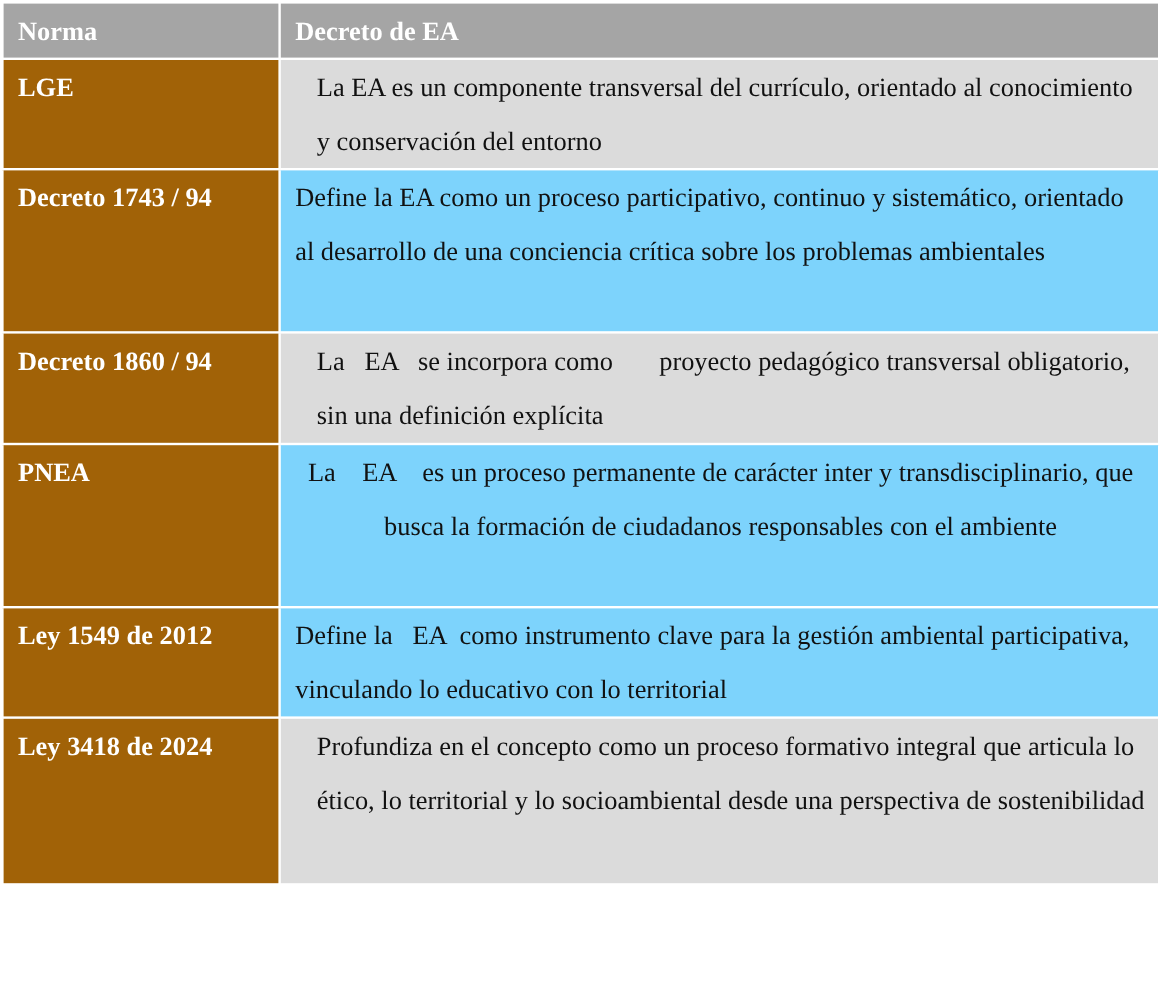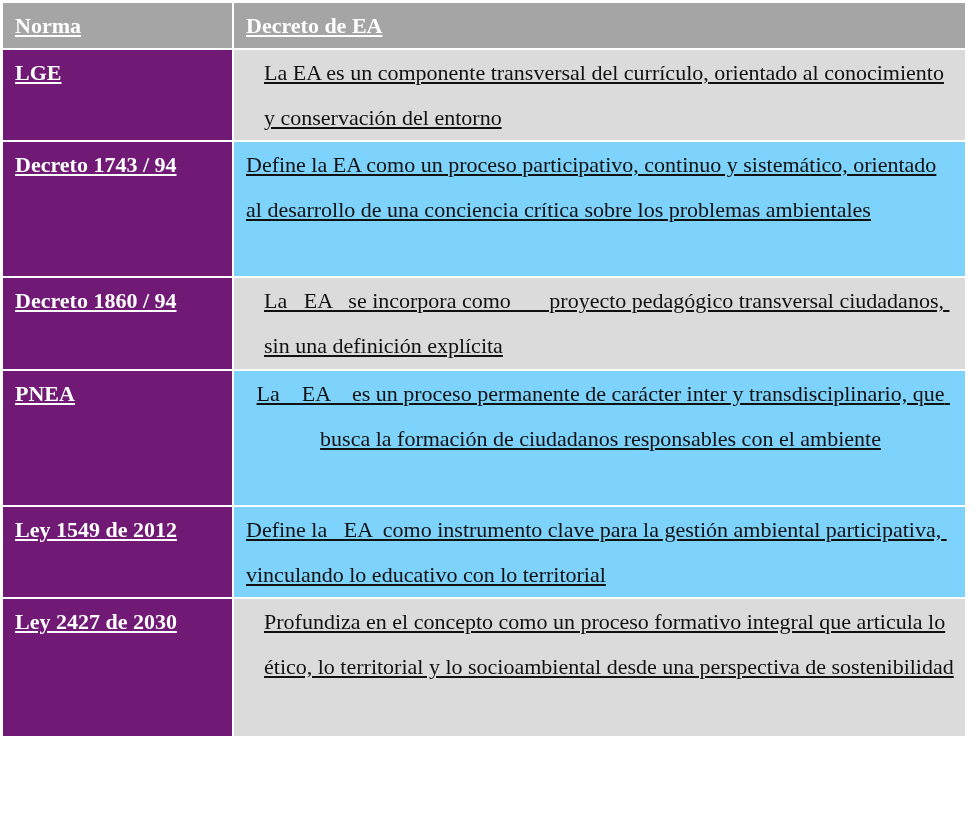--- a/index.html
+++ b/index.html
@@ -11,24 +11,23 @@
       font-family: "Liberation Serif", "DejaVu Serif", serif;
       font-size: 22px;
       table-layout: fixed;
     }
     .tbl td, .tbl th {
       border: 2px solid #ffffff;
       vertical-align: top;
       padding: 0 10px 0 12px;
       line-height: 45px;
       text-align: left;
-      text-decoration: underline;
     }
     .tbl th { font-weight: bold; background: #A5A5A5; color: #ffffff; height: 44px; }
-    .tbl td.norma { background: #701a75; color: #ffffff; font-weight: bold; }
+    .tbl td.norma { background: #a16207; color: #ffffff; font-weight: bold; }
     .tbl td.concepto { color: #111111; }
     .tbl tr.odd td.concepto { background: #DBDBDB; padding-left: 30px; }
     .tbl tr.even td.concepto { background: #7dd3fc; margin-left: 30px; }
     .tbl .c1 { width: 231px; box-sizing: border-box; }
     .tbl tr.r1 td { height: 88px; }
     .tbl tr.r2 td { height: 134px; }
     .tbl tr.r3 td { height: 91px; }
     .tbl tr.r4 td { height: 134px; }
     .tbl tr.r5 td { height: 91px; }
     .tbl tr.r6 td { height: 89px; }
@@ -52,28 +51,28 @@
     <tr class="odd r1">
       <td class="norma">LGE</td>
       <td class="concepto">La  EA  es un componente transversal del currículo, orientado al conocimiento y conservación del entorno</td>
     </tr>
     <tr class="even r2">
       <td class="norma">Decreto 1743 / 94</td>
       <td class="concepto">Define la EA como un proceso participativo, continuo y sistemático, orientado al desarrollo de una conciencia crítica sobre los problemas ambientales</td>
     </tr>
     <tr class="odd r3">
       <td class="norma">Decreto 1860 / 94</td>
-      <td class="concepto" style="white-space: pre-wrap;">La   EA   se incorpora como       proyecto pedagógico transversal ciudadanos, sin una definición explícita</td>
+      <td class="concepto" style="white-space: pre-wrap;">La   EA   se incorpora como       proyecto pedagógico transversal obligatorio, sin una definición explícita</td>
     </tr>
     <tr class="even r4">
       <td class="norma">PNEA</td>
       <td class="concepto" style="white-space: pre-wrap; text-align: center;">La    EA    es un proceso permanente de carácter inter y transdisciplinario, que busca la formación de ciudadanos responsables con el ambiente</td>
     </tr>
     <tr class="even r6">
       <td class="norma">Ley 1549 de 2012</td>
       <td class="concepto" style="white-space: pre-wrap;">Define la   EA  como instrumento clave para la gestión ambiental participativa, vinculando lo educativo con lo territorial</td>
     </tr>
     <tr class="odd r7">
-      <td class="norma">Ley 2427 de 2030</td>
+      <td class="norma">Ley 3418 de 2024</td>
       <td class="concepto">Profundiza en  el concepto como un proceso formativo integral que articula lo ético, lo territorial y lo socioambiental desde una perspectiva de sostenibilidad</td>
     </tr>
   </tbody>
 </table>
 
 </body></html>

